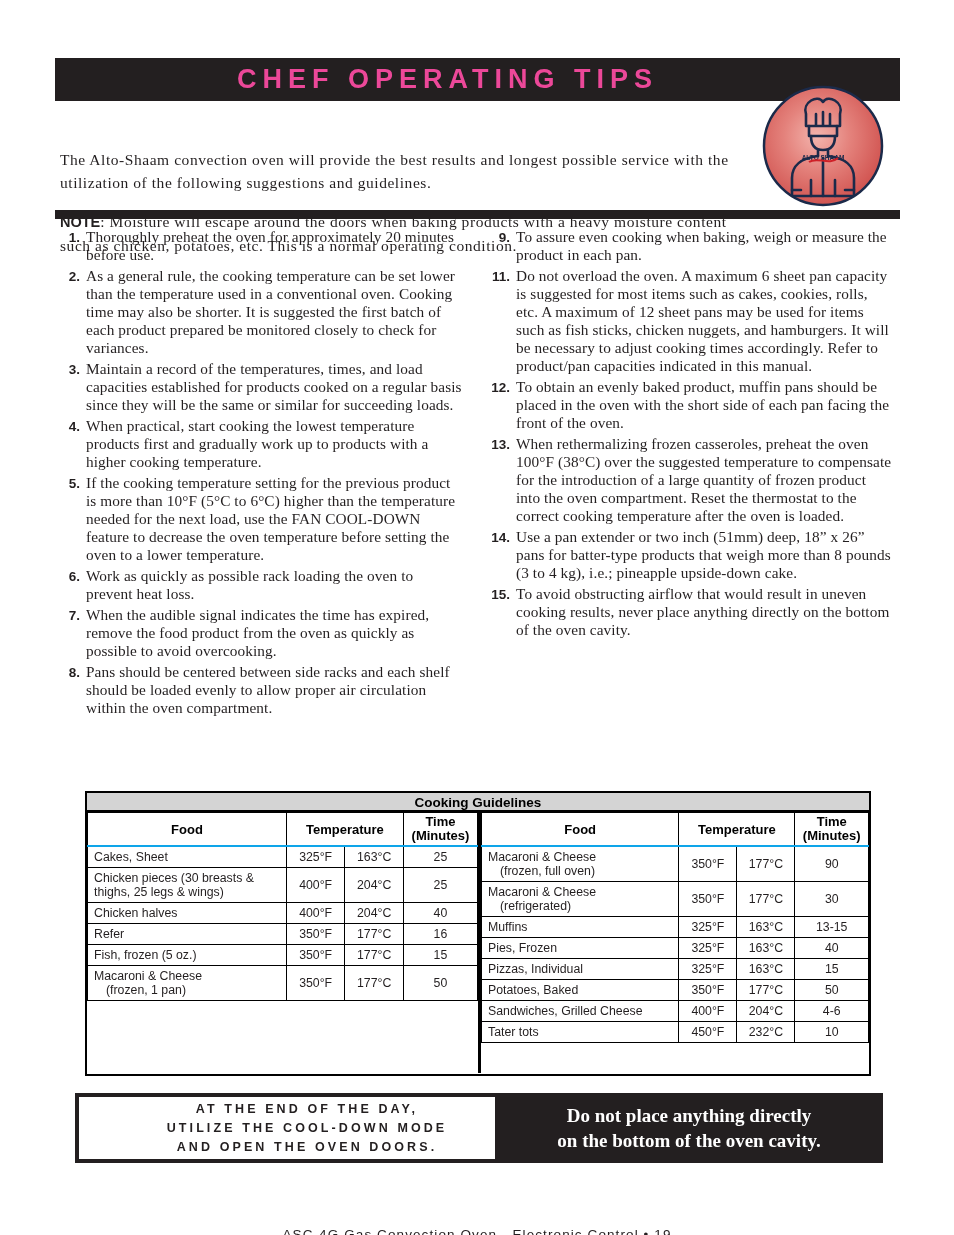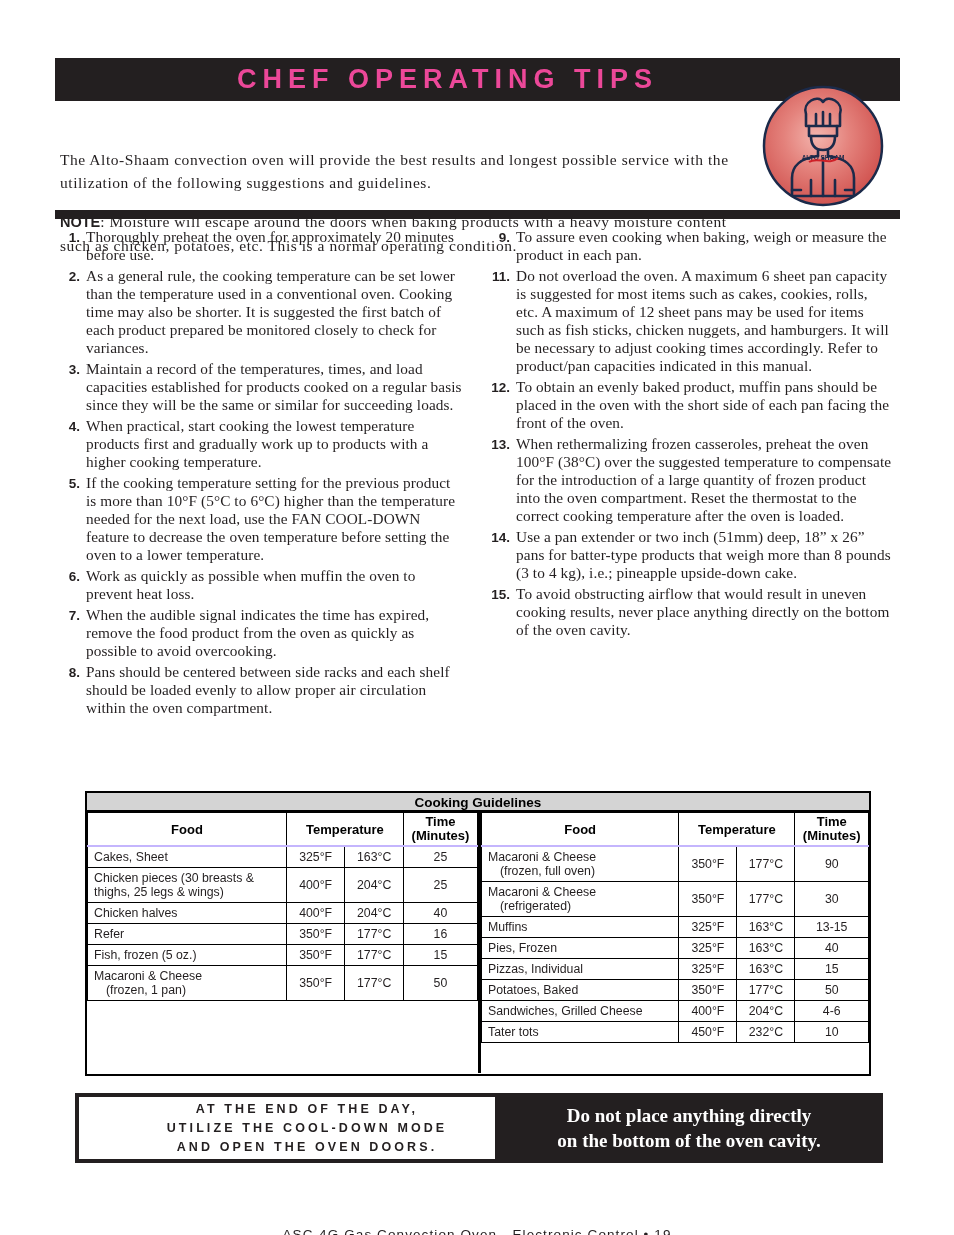--- a/index.html
+++ b/index.html
@@ -142,21 +142,21 @@
     color: #231f20;
   }
   table.grid th, table.grid td {
     border: 1px solid #000;
     padding: 3px 6px;
   }
   table.grid th {
     font-weight: bold;
     font-size: 13px;
     text-align: center;
-    border-bottom: 2px solid #c4b5fd;
+    border-bottom: 2px solid #0ea5e9;
     padding: 2px 3px;
     color: #000;
     margin-left: 44px;
   }
   table.grid td.food { text-align: left; }
   table.grid td.num  { text-align: center; }
   .sub { display: block; padding-left: 12px; }
   .hdr-time { line-height: 14px; }
 
   
@@ -272,21 +272,21 @@
       <div class="tip">
         <div class="tip-num">4.</div>
         <div class="tip-text">When practical, start cooking the lowest temperature products first and gradually work up to products with a higher cooking temperature.</div>
       </div>
       <div class="tip">
         <div class="tip-num">5.</div>
         <div class="tip-text">If the cooking temperature setting for the previous product is more than 10°F (5°C to 6°C) higher than the temperature needed for the next load, use the FAN COOL-DOWN feature to decrease the oven temperature before setting the oven to a lower temperature.</div>
       </div>
       <div class="tip">
         <div class="tip-num">6.</div>
-        <div class="tip-text">Work as quickly as possible when muffin the oven to prevent heat loss.</div>
+        <div class="tip-text">Work as quickly as possible rack loading the oven to prevent heat loss.</div>
       </div>
       <div class="tip">
         <div class="tip-num">7.</div>
         <div class="tip-text">When the audible signal indicates the time has expired, remove the food product from the oven as quickly as possible to avoid overcooking.</div>
       </div>
       <div class="tip">
         <div class="tip-num">8.</div>
         <div class="tip-text">Pans should be centered between side racks and each shelf should be loaded evenly to allow proper air circulation within the oven compartment.</div>
       </div>
     </div>

